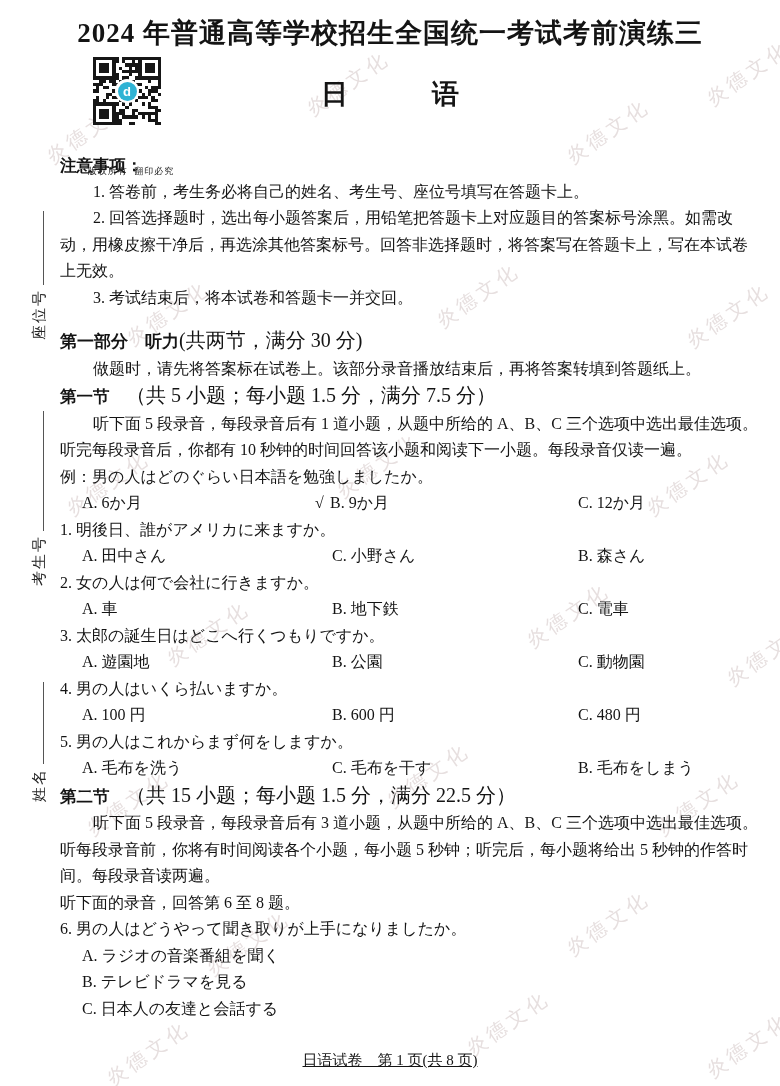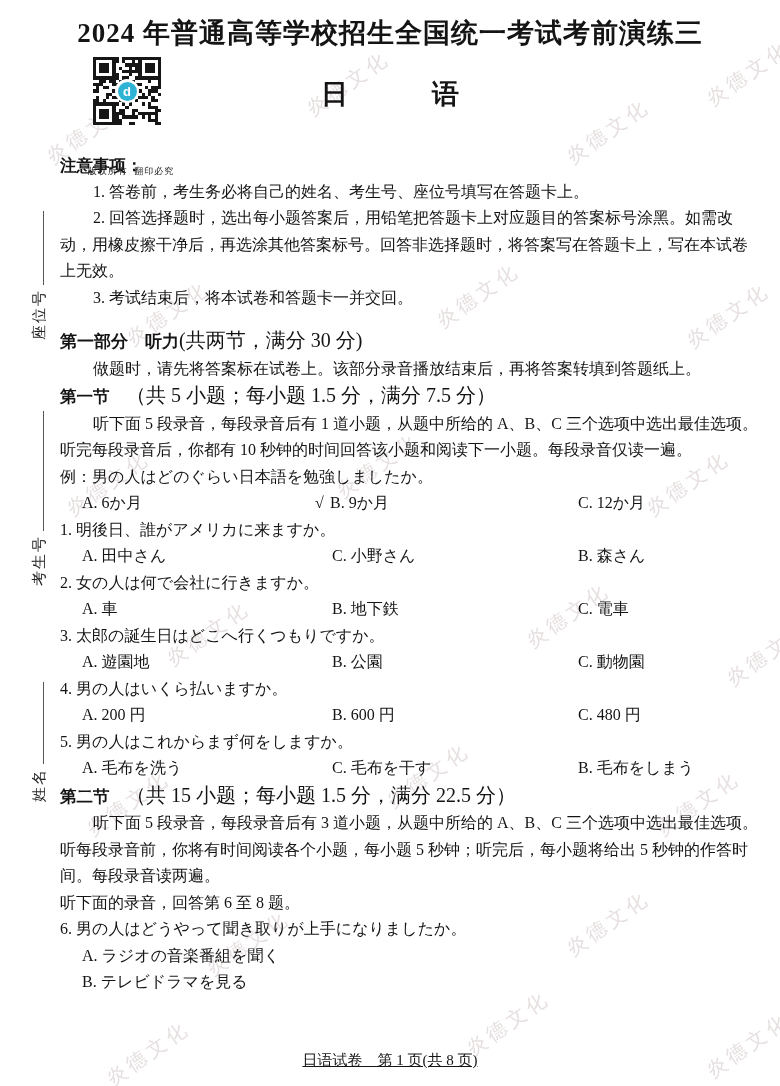--- a/index.html
+++ b/index.html
@@ -650,21 +650,21 @@
       <span>C. 電車</span>
     </div>
     <div class="line">3. 太郎の誕生日はどこへ行くつもりですか。</div>
     <div class="opts3">
       <span>A. 遊園地</span>
       <span>B. 公園</span>
       <span>C. 動物園</span>
     </div>
     <div class="line">4. 男の人はいくら払いますか。</div>
     <div class="opts3">
-      <span>A. 200 円</span>
+      <span>A. 100 円</span>
       <span>B. 600 円</span>
       <span>C. 480 円</span>
     </div>
     <div class="line">5. 男の人はこれからまず何をしますか。</div>
     <div class="opts3">
       <span>A. 毛布を洗う</span>
       <span>C. 毛布を干す</span>
       <span>B. 毛布をしまう</span>
     </div>
 
@@ -672,17 +672,18 @@
       <span class="h-bold">第二节</span>　<span class="h-rest">（共 15 小题；每小题 1.5 分，满分 22.5 分）</span>
     </div>
     <div class="line ind">听下面 5 段录音，每段录音后有 3 道小题，从题中所给的 A、B、C 三个选项中选出最佳选项。</div>
     <div class="line">听每段录音前，你将有时间阅读各个小题，每小题 5 秒钟；听完后，每小题将给出 5 秒钟的作答时</div>
     <div class="line">间。每段录音读两遍。</div>
     <div class="line">听下面的录音，回答第 6 至 8 题。</div>
 
     <div class="line">6. 男の人はどうやって聞き取りが上手になりましたか。</div>
     <div class="line opt-stack">A. ラジオの音楽番組を聞く</div>
     <div class="line opt-stack">B. テレビドラマを見る</div>
+    <div class="line opt-stack">C. 日本人の友達と会話する</div>
 
   </div>
 
   <div class="footer">日语试卷　第 1 页(共 8 页)</div>
 </div>
 
 </body></html>

